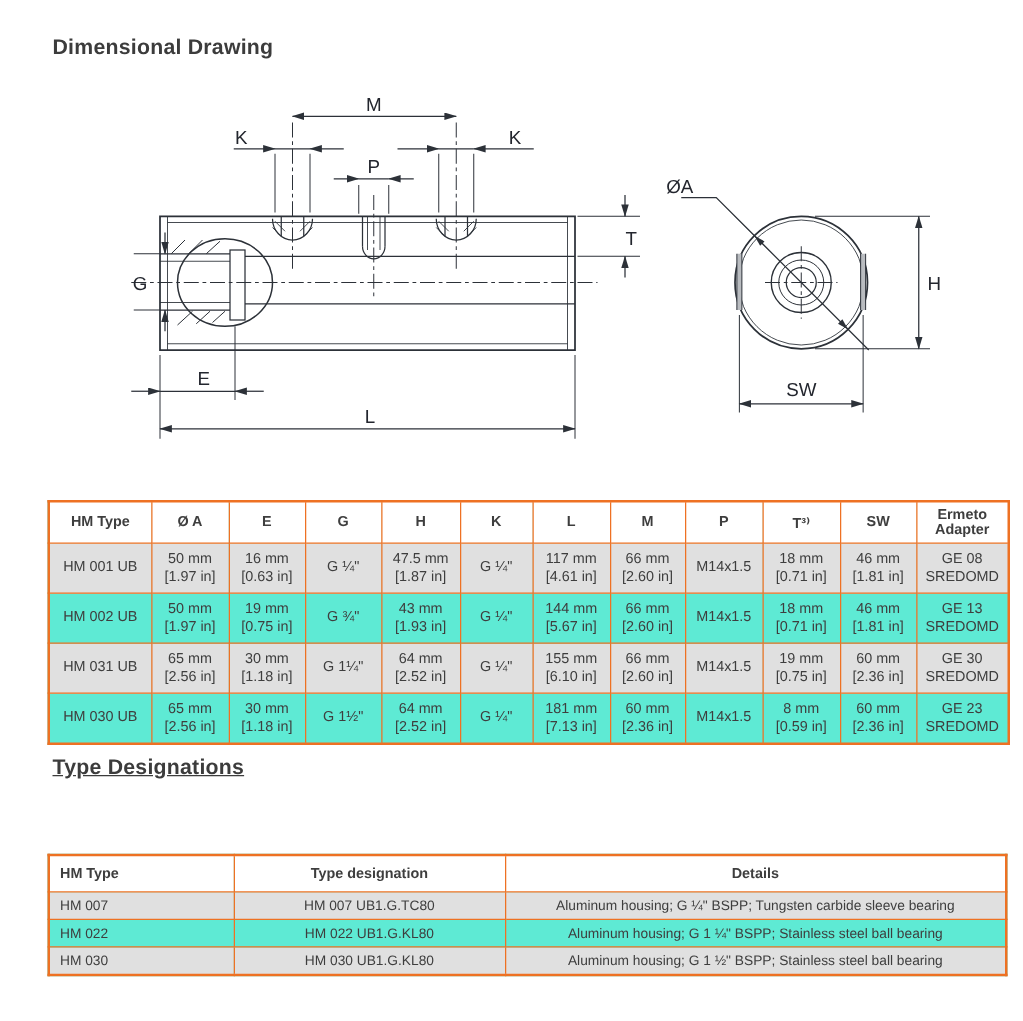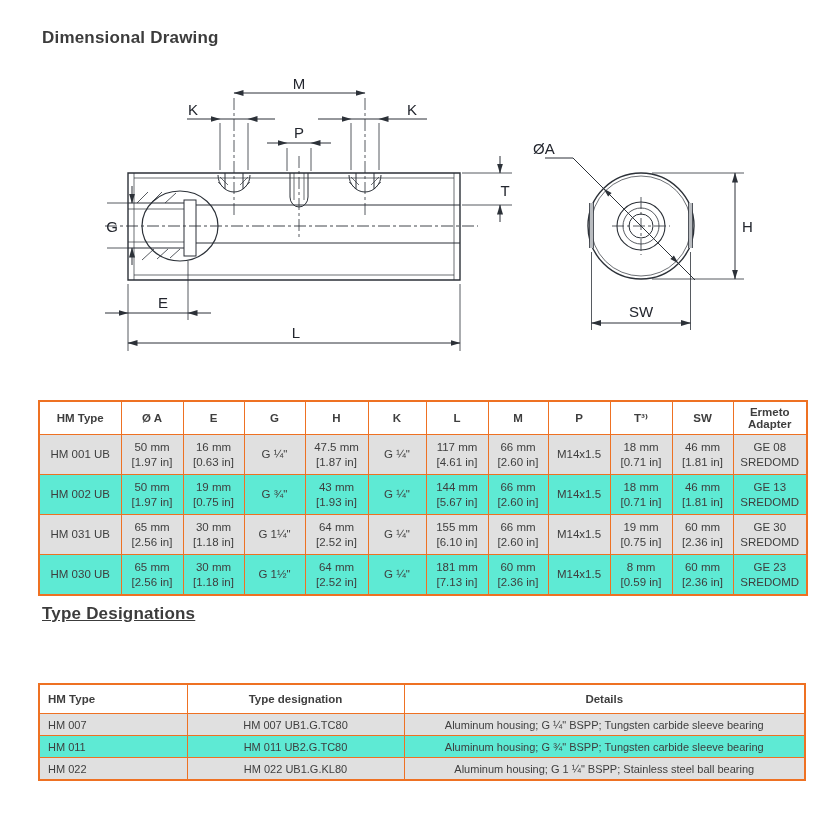--- a/index.html
+++ b/index.html
@@ -271,24 +271,24 @@
           <th>Details</th>
         </tr>
       </thead>
       <tbody>
         <tr>
           <td>HM 007</td>
           <td>HM 007 UB1.G.TC80</td>
           <td>Aluminum housing; G ¼" BSPP; Tungsten carbide sleeve bearing</td>
         </tr>
         <tr>
-          <td>HM 011</td>
-          <td>HM 011 UB2.G.TC80</td>
-          <td>Aluminum housing; G ¾" BSPP; Tungsten carbide sleeve bearing</td>
-        </tr>
-        <tr>
           <td>HM 022</td>
           <td>HM 022 UB1.G.KL80</td>
           <td>Aluminum housing; G 1 ¼" BSPP; Stainless steel ball bearing</td>
         </tr>
+        <tr>
+          <td>HM 030</td>
+          <td>HM 030 UB1.G.KL80</td>
+          <td>Aluminum housing; G 1 ½" BSPP; Stainless steel ball bearing</td>
+        </tr>
       </tbody>
     </table>
 </div>
 
 </body></html>

